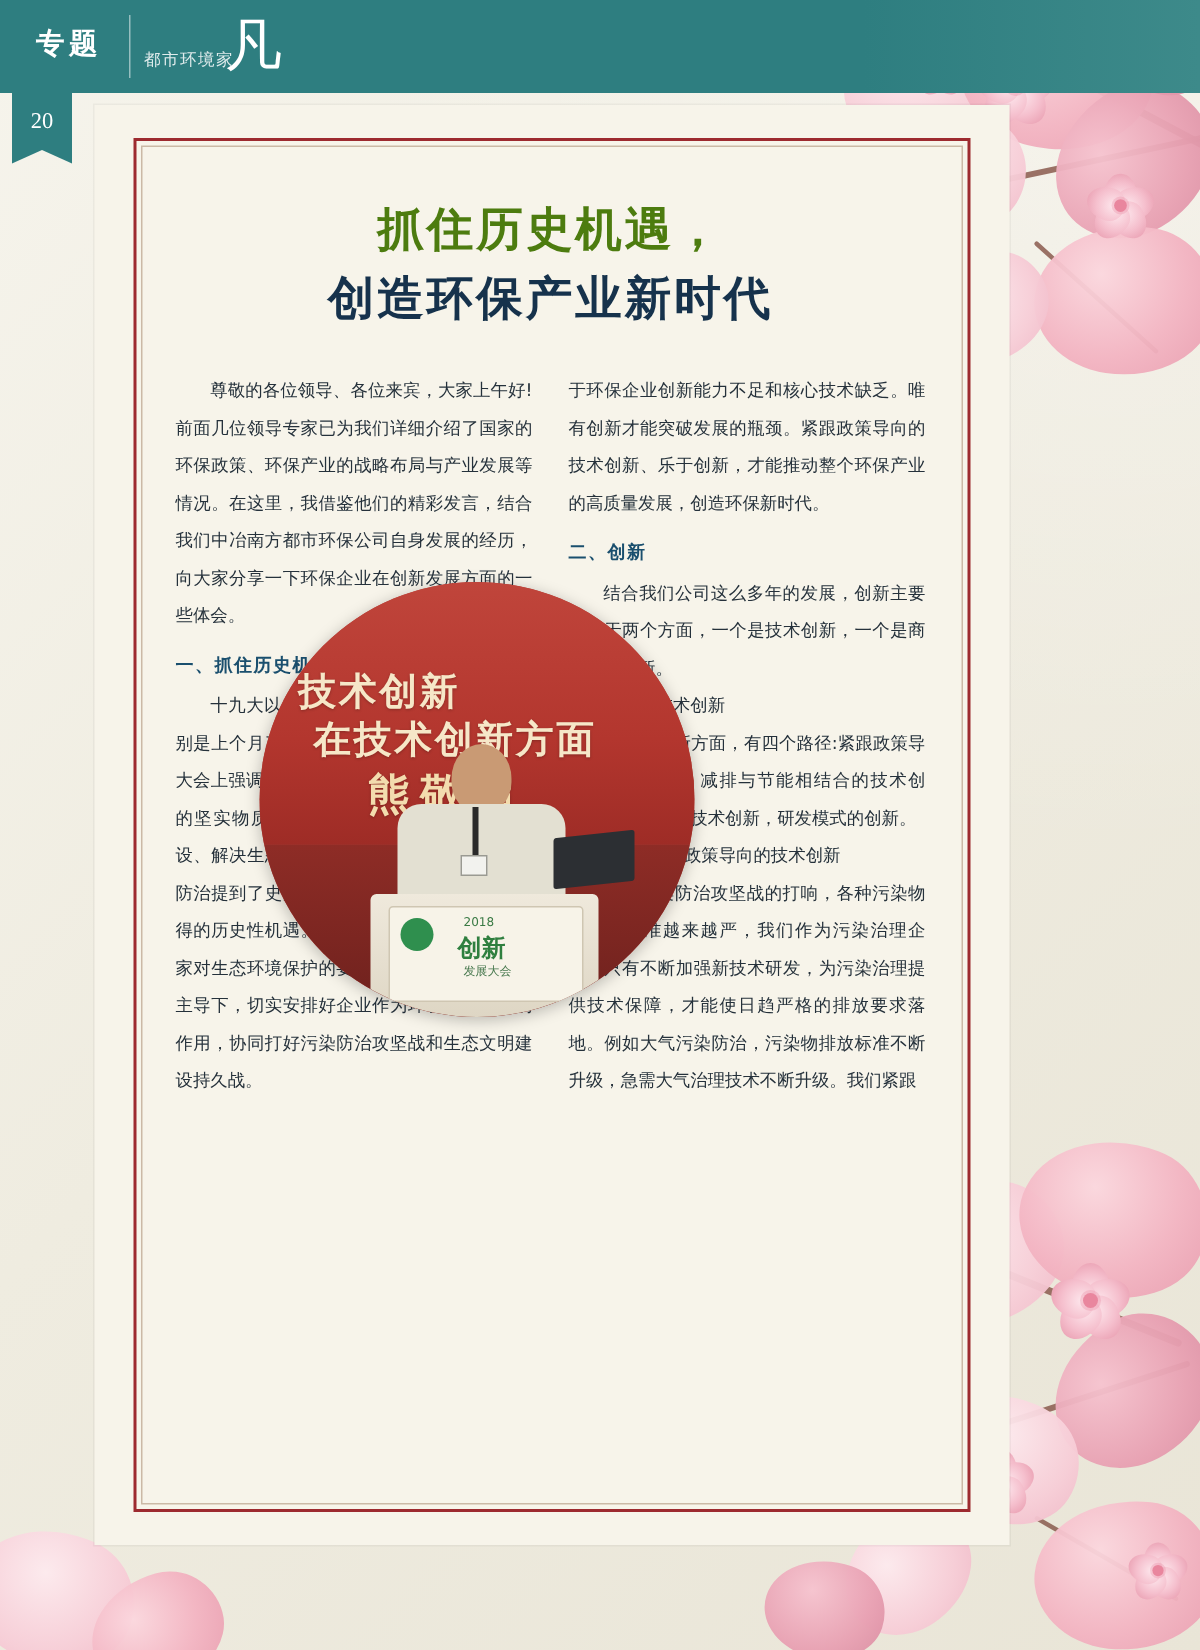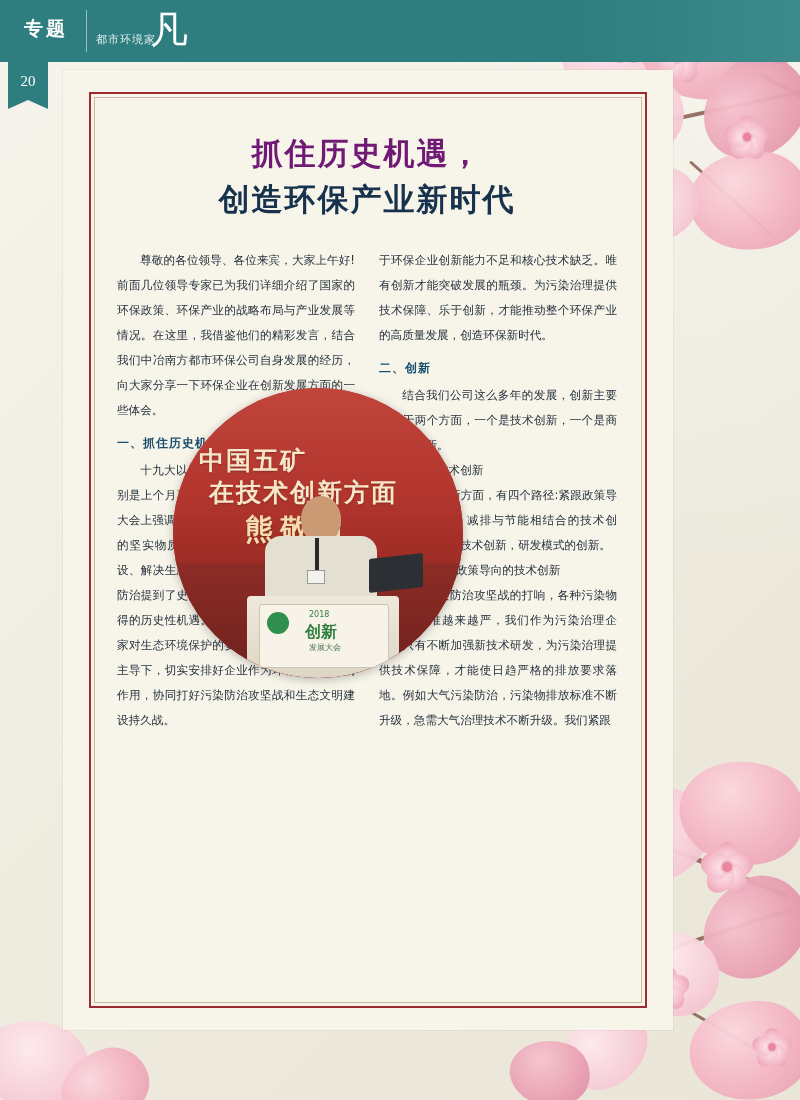--- a/index.html
+++ b/index.html
@@ -187,21 +187,21 @@
   .title-block {
     text-align: center;
     color: #1d3c5a;
     font-family: "DejaVu Sans", sans-serif;
     font-weight: bold;
     letter-spacing: 2px;
   }
   .title-line1 {
     font-size: 31px;
     line-height: 46px;
-    color: #701a75;
+    color: #4d7c0f;
   }
   .title-line2 {
     font-size: 31px;
     line-height: 46px;
     color: #16324c;
     text-align: center;
   }
 
   .columns {
     position: relative;
@@ -439,34 +439,34 @@
     </div>
 
     <div class="columns">
       <div class="col left">
         <p class="indent">尊敬的各位领导、各位来宾，大家上午好!前面几位领导专家已为我们详细介绍了国家的环保政策、环保产业的战略布局与产业发展等情况。在这里，我借鉴他们的精彩发言，结合我们中冶南方都市环保公司自身发展的经历，向大家分享一下环保企业在创新发展方面的一些体会。</p>
         <h3>一、抓住历史机遇</h3>
         <p class="indent">十九大以来，党中央对环保非常重视，特别是上个月习近平总书记在全国生态环境保护大会上强调，要充分利用改革开放40年来积累的坚实物质基础，加大力度推进生态文明建设、解决生态环境问题。应该说，这是把污染防治提到了史无前例的高度，也是环保行业难得的历史性机遇。我们环保企业要积极响应国家对生态环境保护的要求，紧抓机遇，在政府主导下，切实安排好企业作为环境治理主体的作用，协同打好污染防治攻坚战和生态文明建设持久战。</p>
       </div>
 
       <div class="col right">
-        <p>于环保企业创新能力不足和核心技术缺乏。唯有创新才能突破发展的瓶颈。为污染治理提供技术保障、乐于创新，才能推动整个环保产业的高质量发展，创造环保新时代。</p>
+        <p>于环保企业创新能力不足和核心技术缺乏。唯有创新才能突破发展的瓶颈。紧跟政策导向的技术创新、乐于创新，才能推动整个环保产业的高质量发展，创造环保新时代。</p>
         <h3>二、创新</h3>
         <p class="indent">结合我们公司这么多年的发展，创新主要来自于两个方面，一个是技术创新，一个是商业模式创新。</p>
         <p class="indent">（一）技术创新</p>
         <p class="indent">在技术创新方面，有四个路径:紧跟政策导向的技术创新，减排与节能相结合的技术创新，贴近国情的技术创新，研发模式的创新。</p>
         <p class="indent">（1）紧跟政策导向的技术创新</p>
         <p class="indent">随着污染防治攻坚战的打响，各种污染物的排放标准越来越严，我们作为污染治理企业，只有不断加强新技术研发，为污染治理提供技术保障，才能使日趋严格的排放要求落地。例如大气污染防治，污染物排放标准不断升级，急需大气治理技术不断升级。我们紧跟</p>
       </div>
     </div>
   </div>
 
   <div class="photo">
     <div class="screen"></div>
-    <div class="screen-text1">中国五矿</div>
+    <div class="screen-text1">技术创新</div>
     <div class="screen-text2">在技术创新方面</div>
     <div class="screen-text3">熊敬超</div>
     <div class="floor"></div>
     <div class="person-head"></div>
     <div class="person-body"></div>
     <div class="lanyard"></div>
     <div class="badge"></div>
     <div class="laptop"></div>
     <div class="podium"></div>
     <div class="podium-panel"></div>

